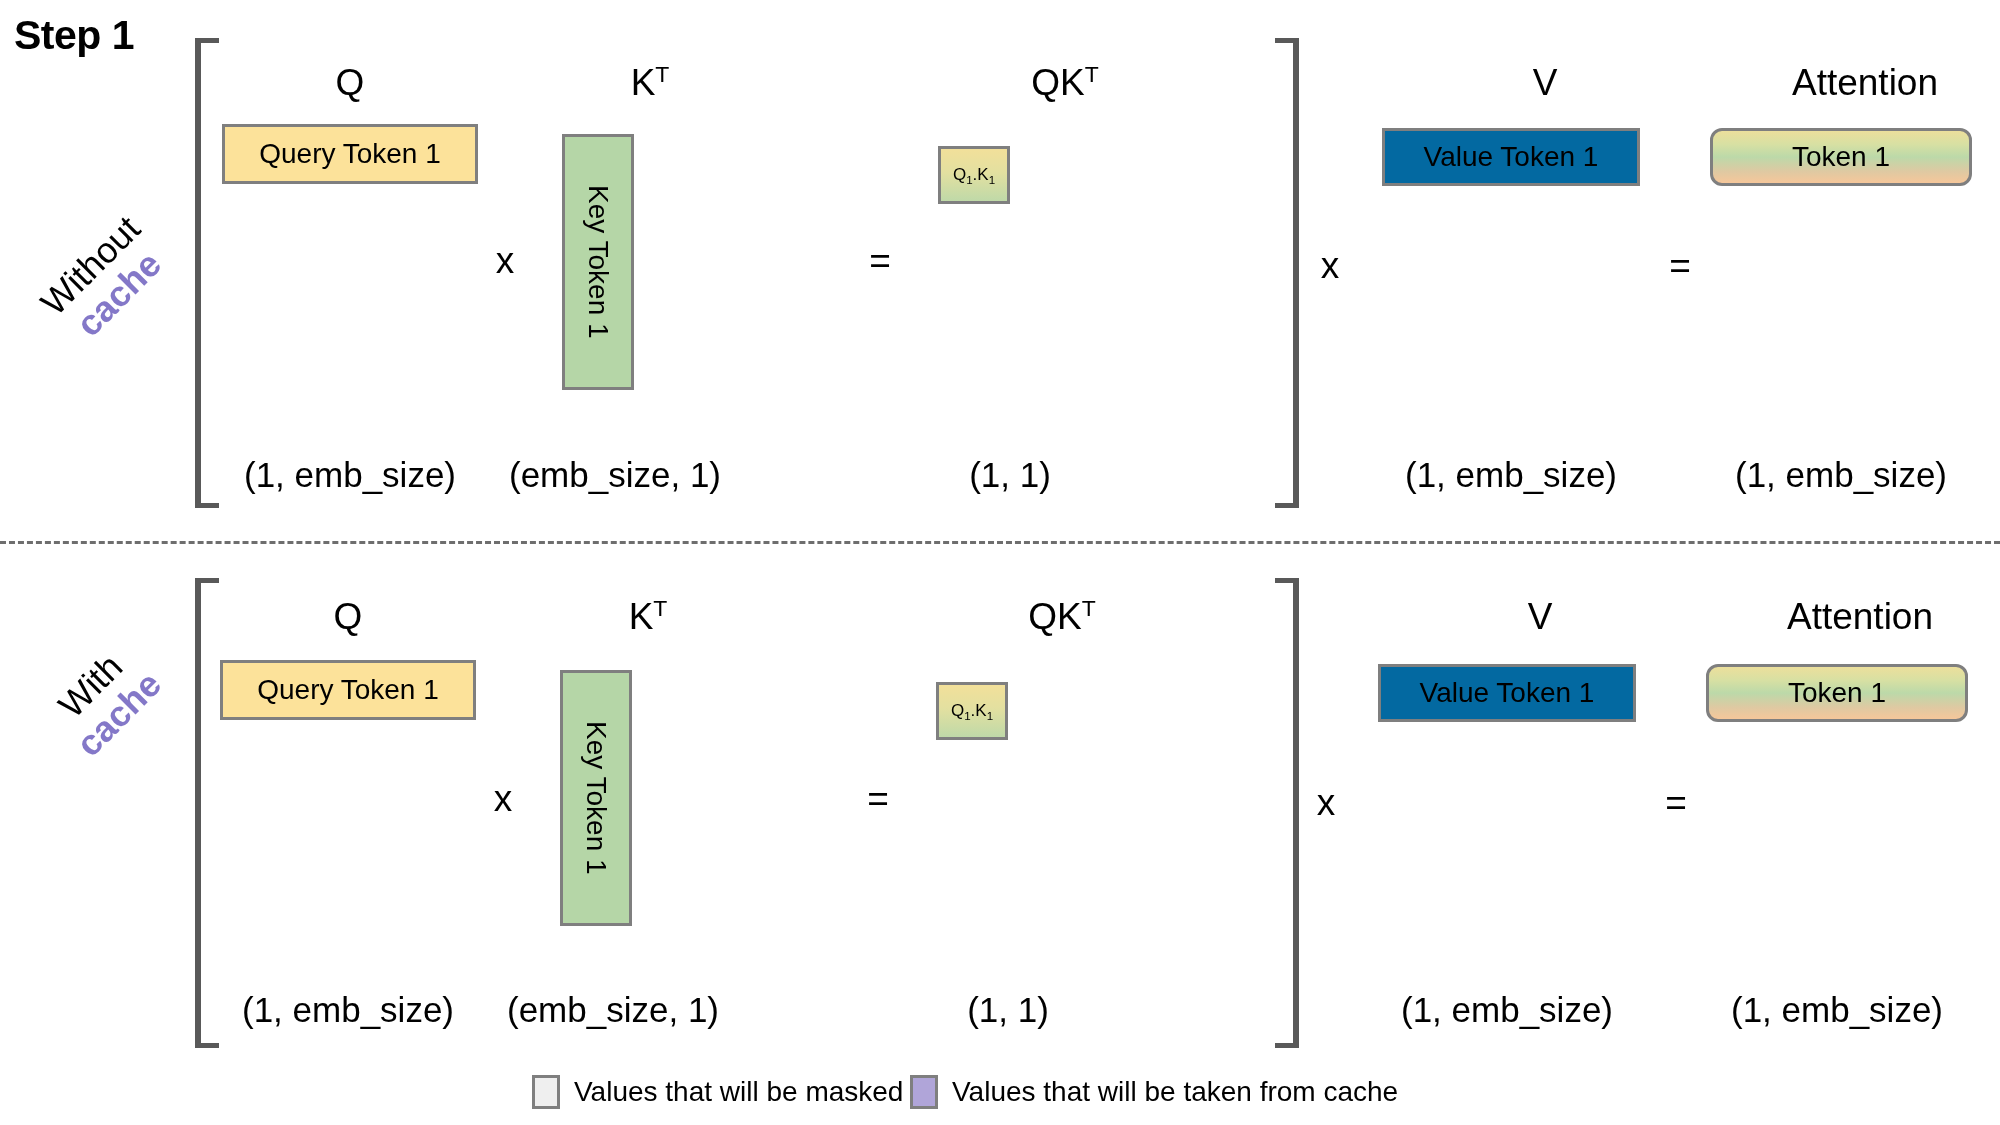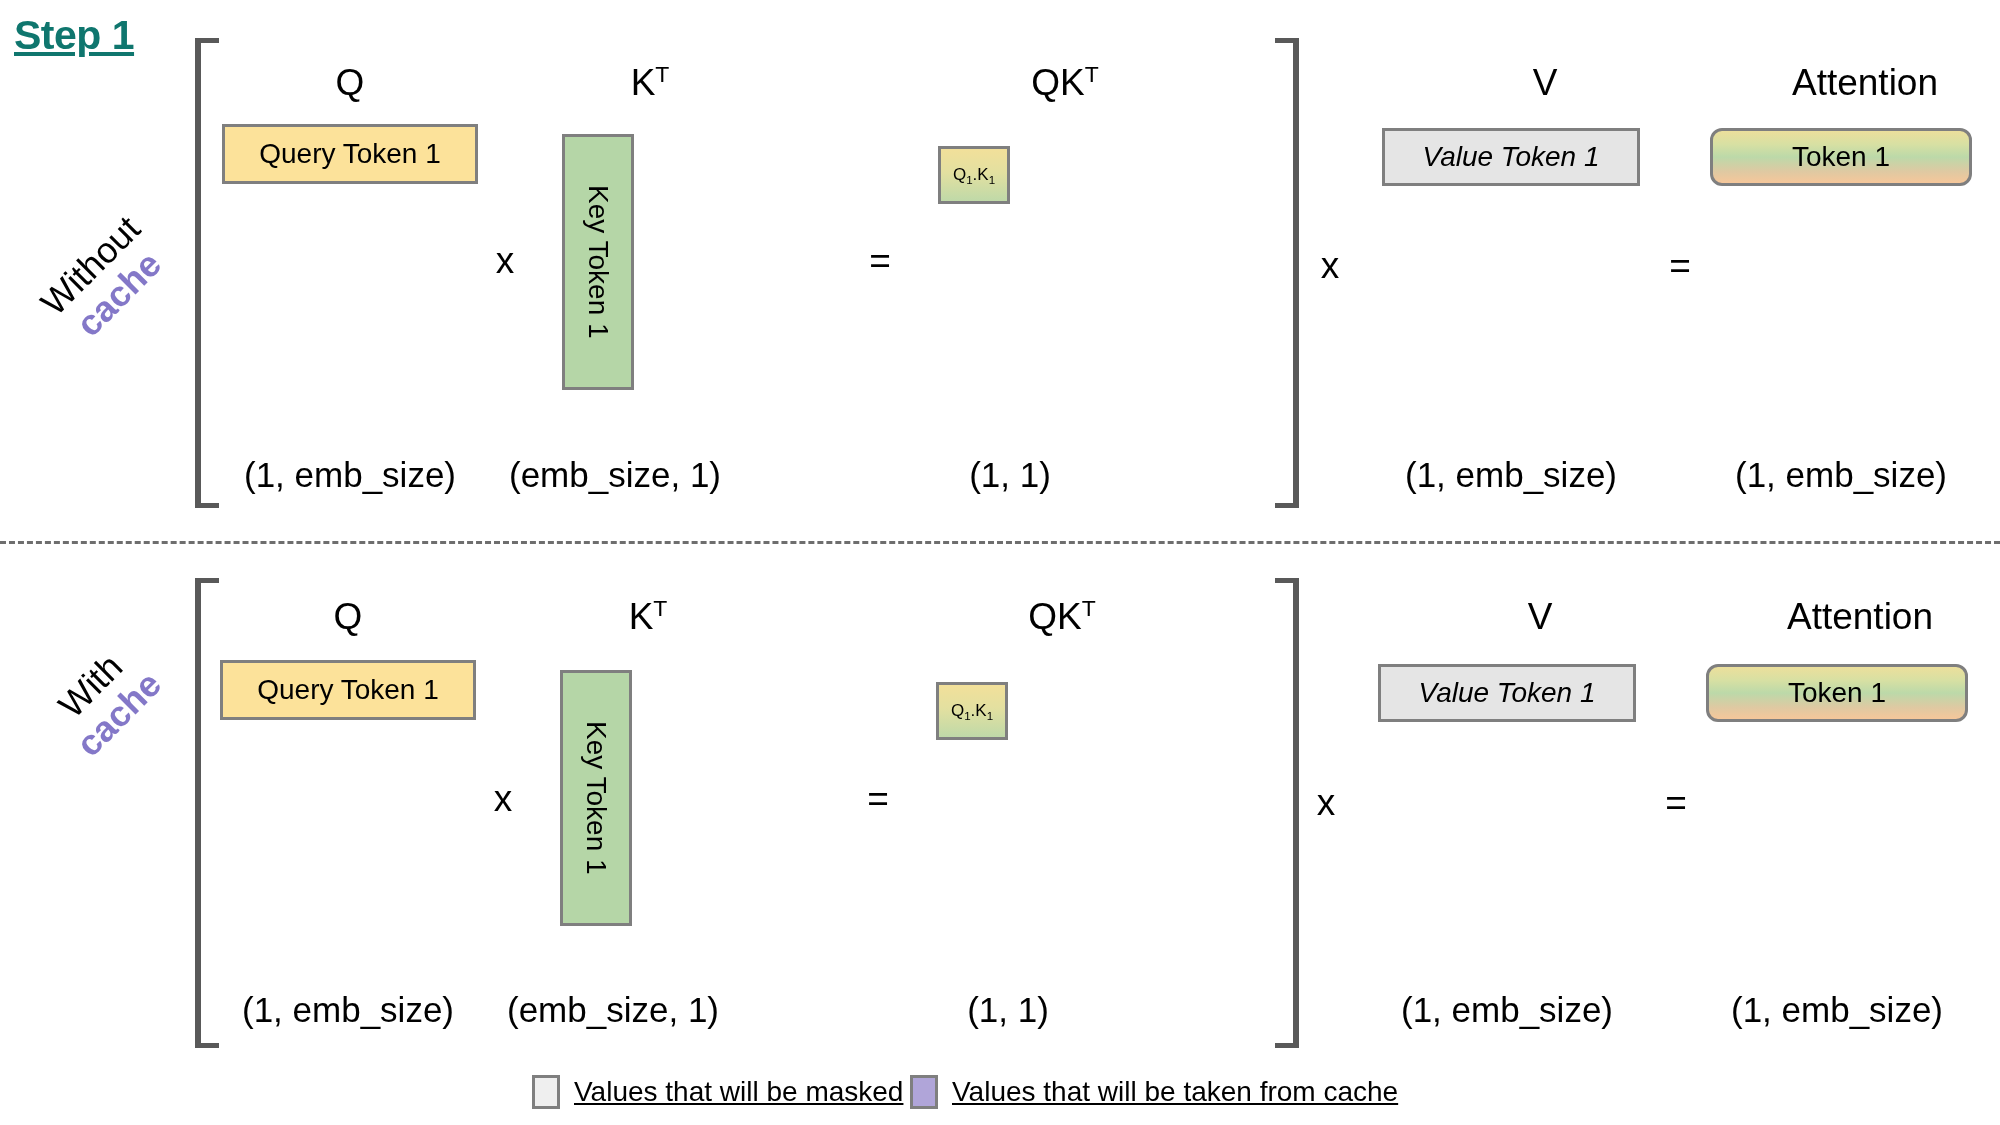--- a/index.html
+++ b/index.html
@@ -20,22 +20,21 @@
   }
   .abs { position: absolute; }
 
   
   .step-title {
     left: 14px;
     top: 12px;
     font-size: 41px;
     font-weight: bold;
     letter-spacing: -0.5px;
-    color: #0f766e;
-    text-decoration: underline;
+    color: #000000;
   }
 
   
   .row-label {
     width: 330px;
     text-align: center;
     font-size: 36px;
     transform: rotate(-45deg);
     transform-origin: 50% 50%;
     white-space: nowrap;
@@ -91,21 +90,21 @@
     box-sizing: border-box;
     border: 3px solid #7f7f7f;
     display: flex;
     align-items: center;
     justify-content: center;
     font-size: 28px;
     color: #000;
     text-align: center;
   }
   .box-query     { background: #fce29a; }
-  .box-value     { background: #e5e5e5; font-style: italic; }
+  .box-value     { background: #0369a1; }
   .box-key       { background: #b5d6a7; }
   .box-qk {
     background: linear-gradient(180deg, #f2e09a 0%, #e3e0a0 45%, #bfd9a8 100%);
     font-size: 17px;
   }
   .box-attn {
     background: linear-gradient(180deg,
         #ecdf9c 0%, #d7e0a3 26%, #bcd9a9 50%, #dfc9a2 78%, #f6c79a 100%);
     font-size: 28px;
     border-radius: 12px;
@@ -128,21 +127,20 @@
   }
 
   
   .legend-row {
     display: flex;
     align-items: center;
     gap: 14px;
     font-size: 28px;
     white-space: nowrap;
     color: #000;
-    text-decoration: underline;
   }
   .legend-swatch {
     width: 28px;
     height: 34px;
     box-sizing: border-box;
     border: 3px solid #7f7f7f;
   }
 </style>
 </head>
 <body>

